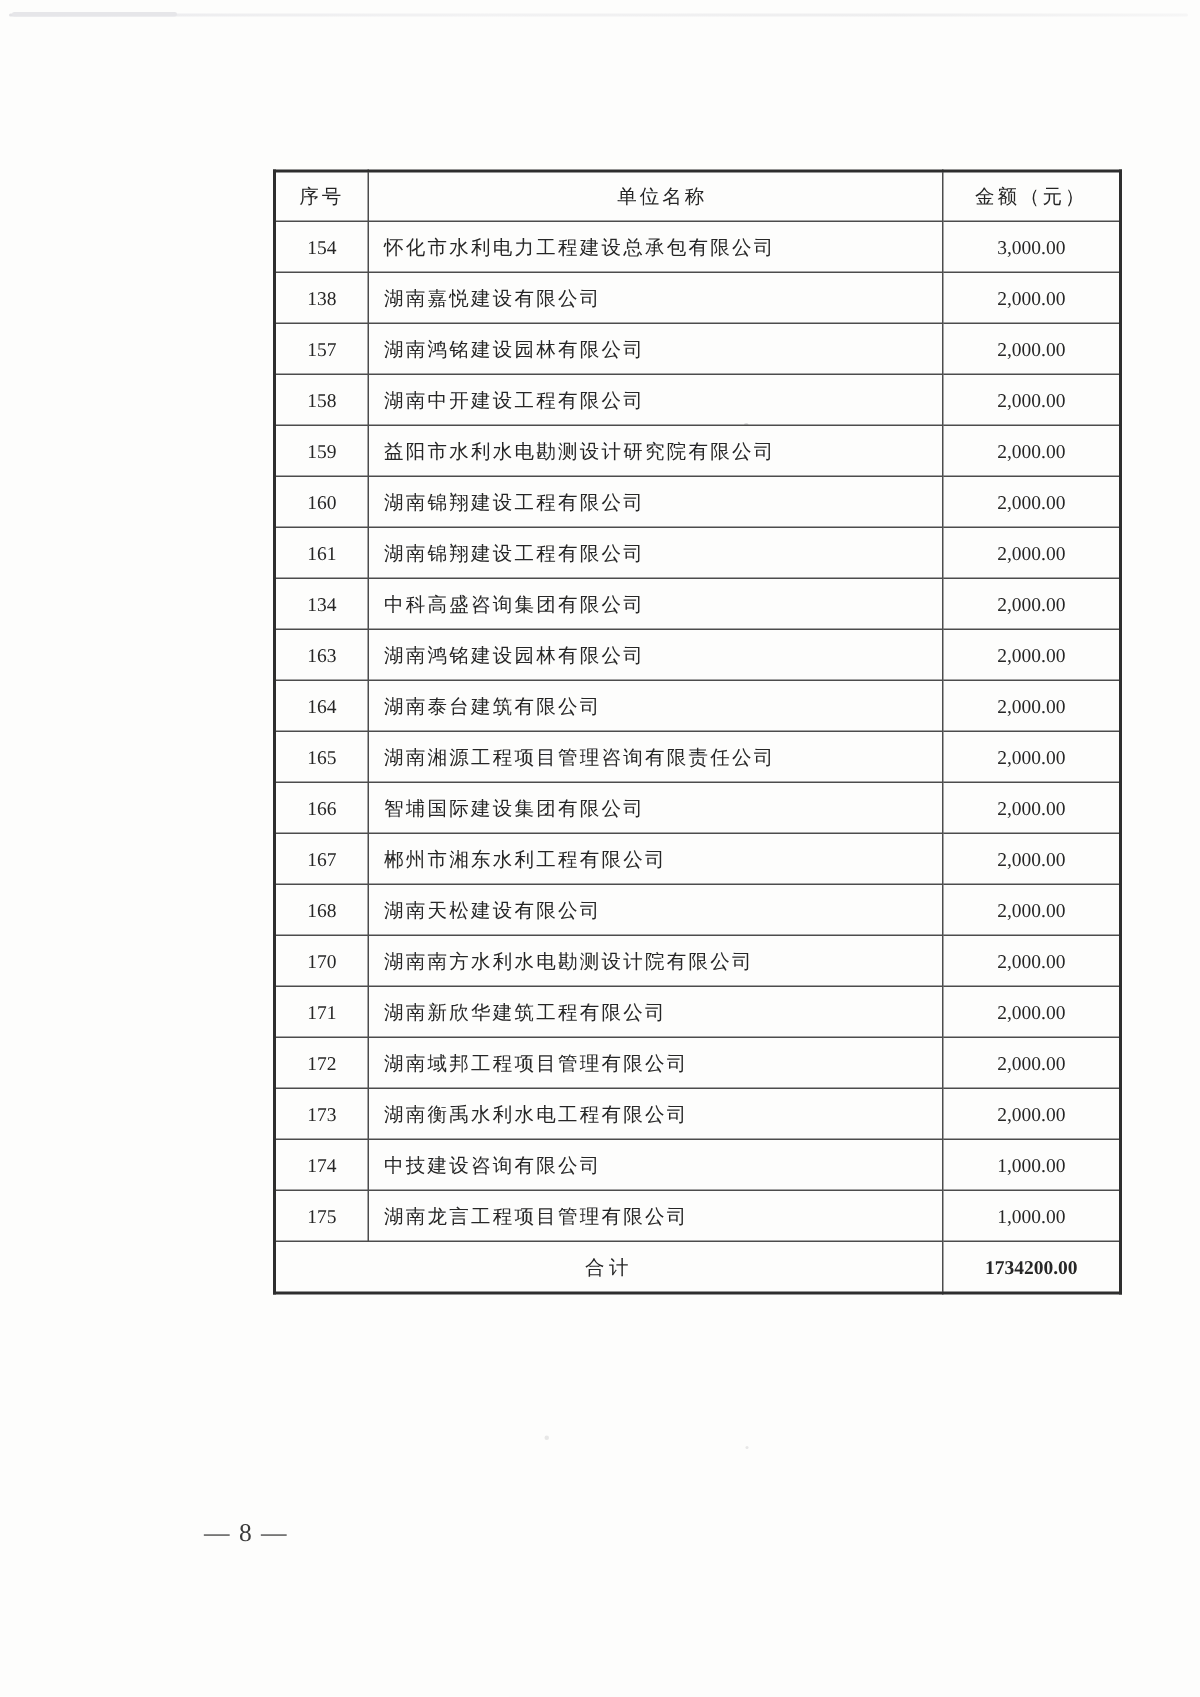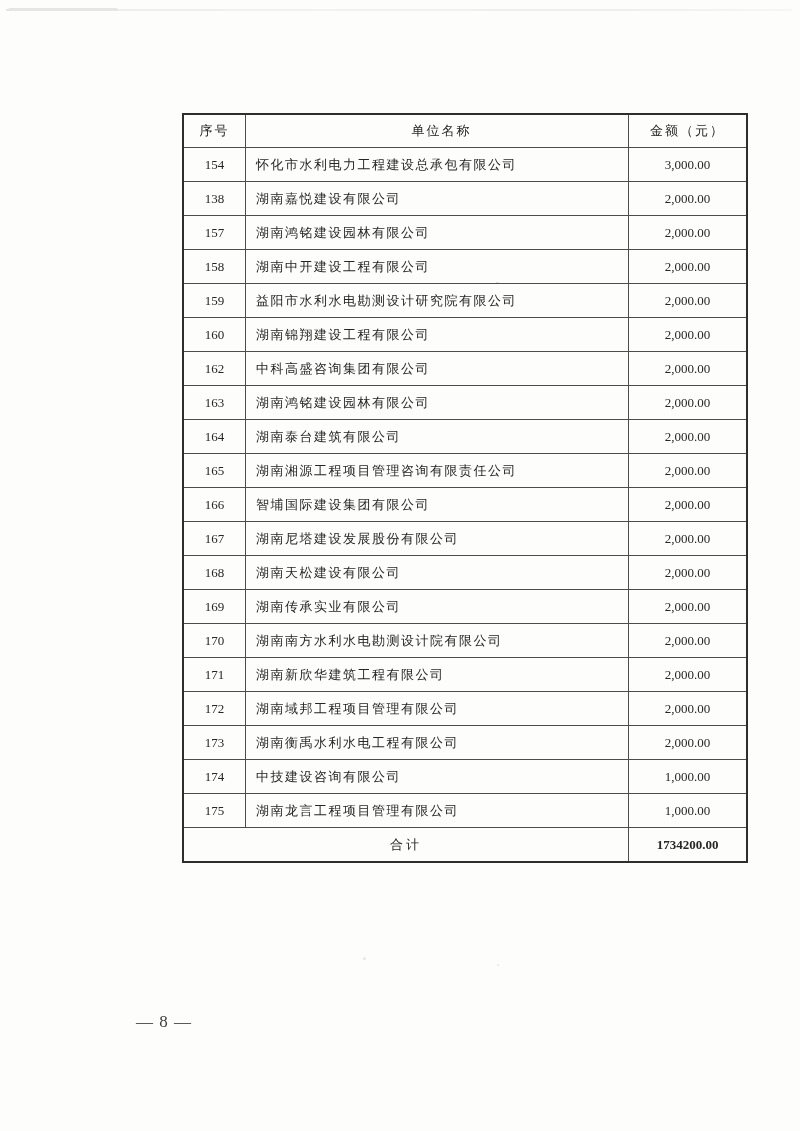--- a/index.html
+++ b/index.html
@@ -126,23 +126,28 @@
     <td class="col-name">益阳市水利水电勘测设计研究院有限公司</td>
     <td class="col-amt">2,000.00</td>
   </tr>
 
   <tr>
     <td class="col-no">160</td>
     <td class="col-name">湖南锦翔建设工程有限公司</td>
     <td class="col-amt">2,000.00</td>
   </tr>
 
-
-  <tr>
-    <td class="col-no">162</td>
+  <tr>
+    <td class="col-no">161</td>
+    <td class="col-name">湖南锦翔建设工程有限公司</td>
+    <td class="col-amt">2,000.00</td>
+  </tr>
+
+  <tr>
+    <td class="col-no">134</td>
     <td class="col-name">中科高盛咨询集团有限公司</td>
     <td class="col-amt">2,000.00</td>
   </tr>
 
   <tr>
     <td class="col-no">163</td>
     <td class="col-name">湖南鸿铭建设园林有限公司</td>
     <td class="col-amt">2,000.00</td>
   </tr>
 
@@ -159,35 +164,30 @@
   </tr>
 
   <tr>
     <td class="col-no">166</td>
     <td class="col-name">智埔国际建设集团有限公司</td>
     <td class="col-amt">2,000.00</td>
   </tr>
 
   <tr>
     <td class="col-no">167</td>
-    <td class="col-name">湖南尼塔建设发展股份有限公司</td>
+    <td class="col-name">郴州市湘东水利工程有限公司</td>
     <td class="col-amt">2,000.00</td>
   </tr>
 
   <tr>
     <td class="col-no">168</td>
     <td class="col-name">湖南天松建设有限公司</td>
     <td class="col-amt">2,000.00</td>
   </tr>
 
-  <tr>
-    <td class="col-no">169</td>
-    <td class="col-name">湖南传承实业有限公司</td>
-    <td class="col-amt">2,000.00</td>
-  </tr>
 
   <tr>
     <td class="col-no">170</td>
     <td class="col-name">湖南南方水利水电勘测设计院有限公司</td>
     <td class="col-amt">2,000.00</td>
   </tr>
 
   <tr>
     <td class="col-no">171</td>
     <td class="col-name">湖南新欣华建筑工程有限公司</td>

